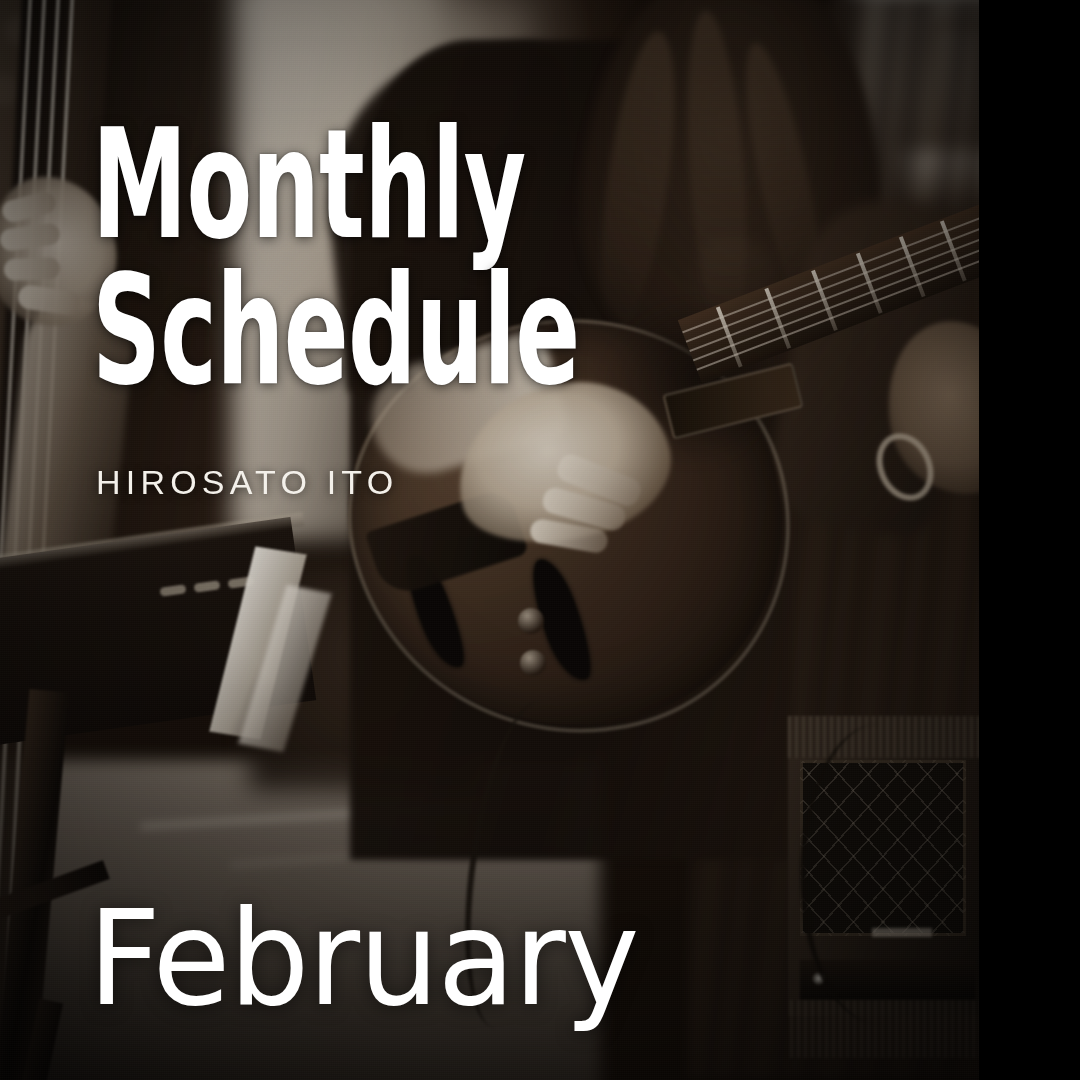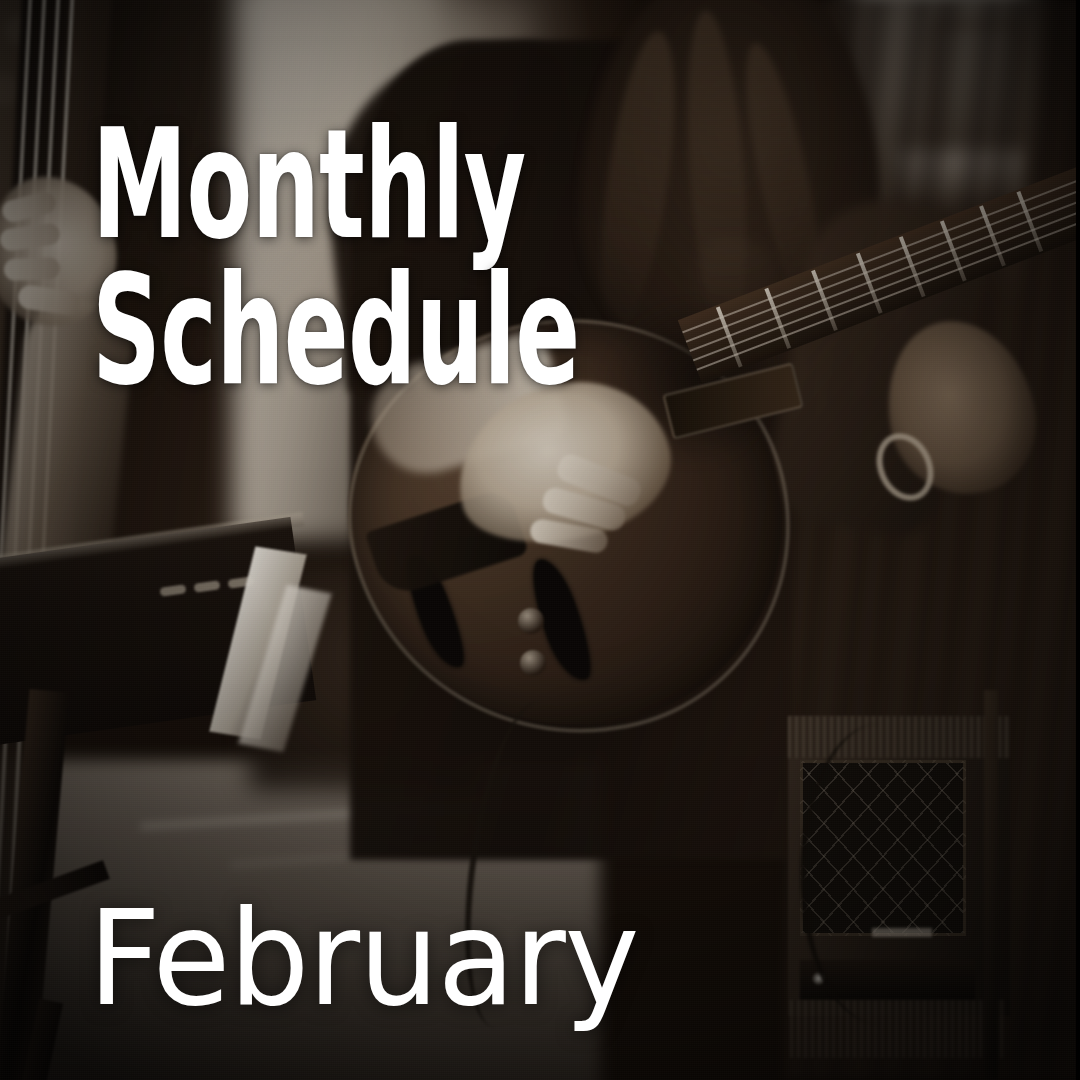--- a/index.html
+++ b/index.html
@@ -7,21 +7,21 @@
     margin: 0;
     padding: 0;
     background: #000;
   }
   body {
     font-family: "Liberation Sans", sans-serif;
   }
 
   #poster {
     position: relative;
-    width: 1076px;
+    width: 979px;
     height: 1080px;
     overflow: hidden;
     background: #1a110a;
     user-select: none;
   }
 
   
   .photo {
     position: absolute;
     inset: 0;
@@ -673,17 +673,18 @@
     <div class="grain"></div>
   </div>
 
   <div class="overlay">
 
     <div class="title-block">
       <span class="title-line">Monthly</span>
       <span class="title-line">Schedule</span>
     </div>
 
+    <div class="subtitle">HIROSATO ITO</div>
 
     <div class="month">February</div>
   </div>
 
 </div>
 
 </body></html>

